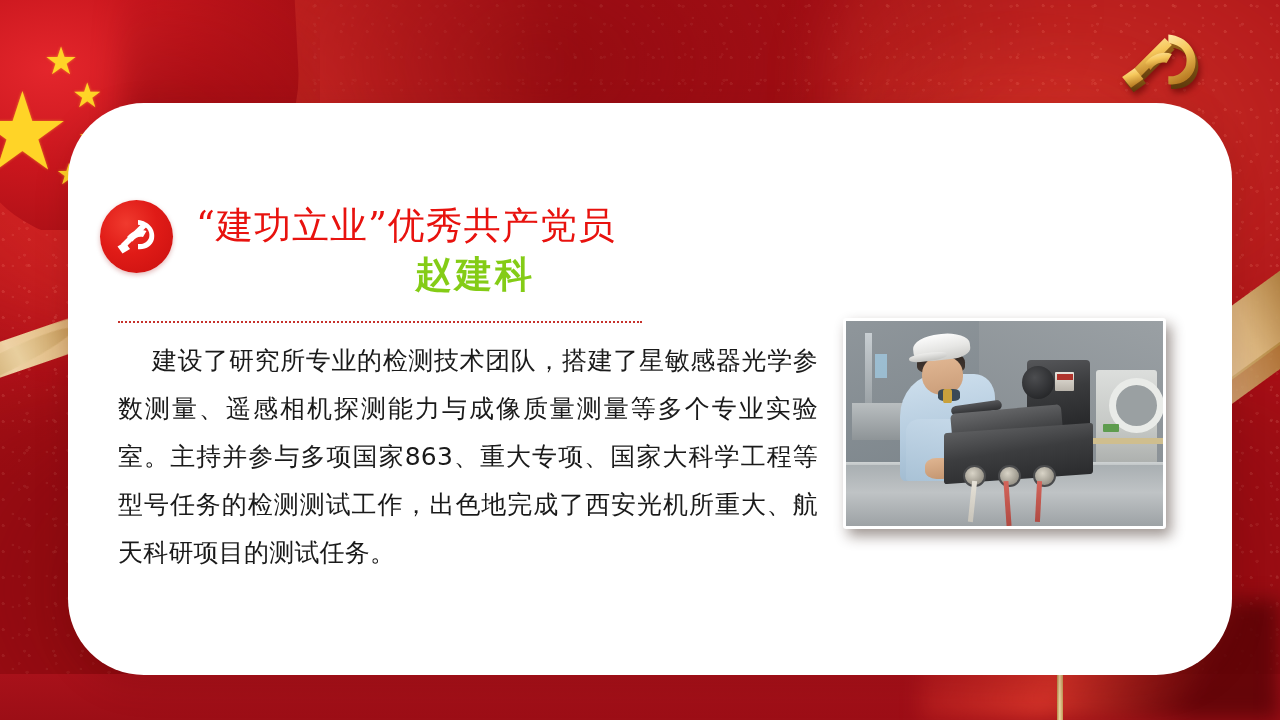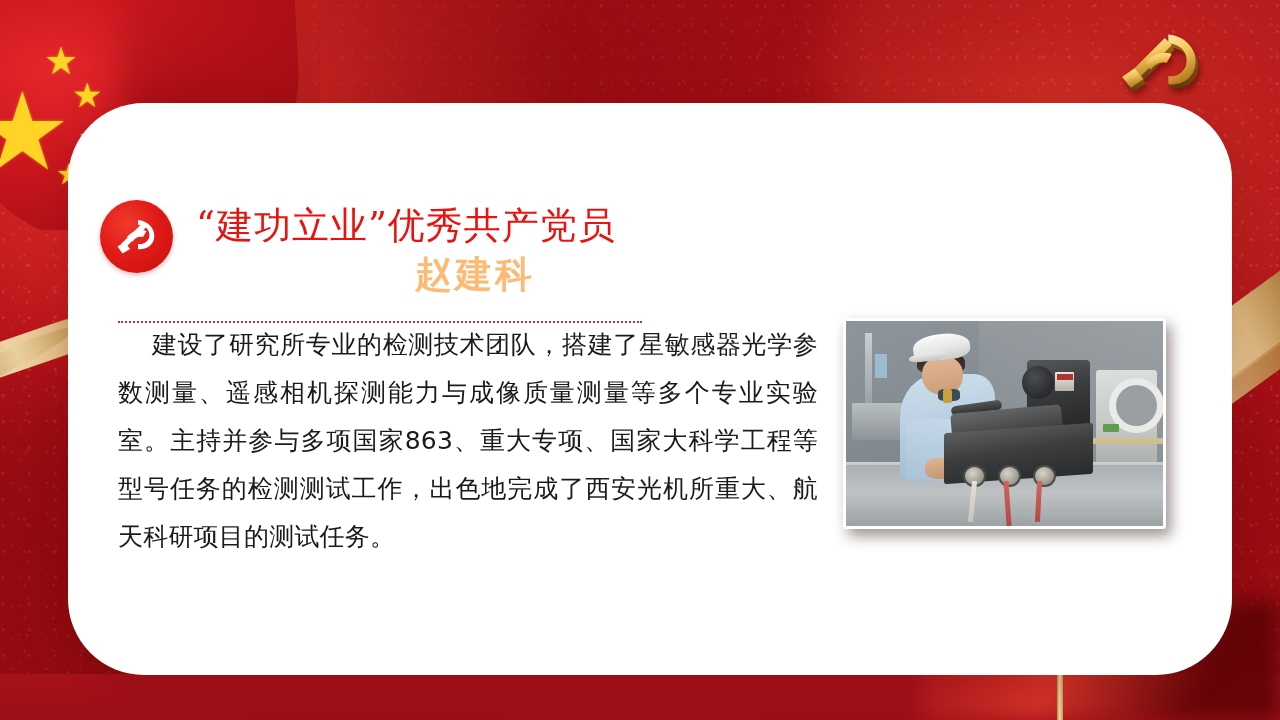--- a/index.html
+++ b/index.html
@@ -101,29 +101,29 @@
     width:48px;height:48px;display:block;}
 
   .title-block{position:absolute;left:196px;top:204px;width:640px;}
   .title-main{
     font-family:"DejaVu Serif","Liberation Serif",serif;
     font-size:37px;font-weight:normal;color:#E8120E;letter-spacing:1px;
     line-height:1.18;white-space:nowrap;
   }
   .title-name{
     font-family:"DejaVu Serif","Liberation Serif",serif;
-    font-size:37px;font-weight:bold;color:#fdba74;letter-spacing:3px;
+    font-size:37px;font-weight:bold;color:#84cc16;letter-spacing:3px;
     line-height:1.3;text-align:center;padding-right:82px;margin-top:2px;
   }
 
   .divider{position:absolute;left:118px;top:321px;width:524px;height:0;
     border-top:2px dotted #C6322C;}
 
   
-  .body-text{position:absolute;left:118px;top:321px;width:700px;
+  .body-text{position:absolute;left:118px;top:337px;width:700px;
     font-family:"DejaVu Sans","Liberation Sans",sans-serif;
     font-size:25px;color:#1A1A1A;line-height:48px;
     text-align:justify;text-justify:inter-character;
     text-indent:34px;letter-spacing:.2px;}
 
   
   .photo{position:absolute;left:843px;top:318px;width:317px;height:205px;
     border:3px solid #FFFFFF;border-radius:3px;overflow:hidden;
     box-shadow:5px 7px 14px rgba(40,20,10,.45);
     background:#8E9297;}

